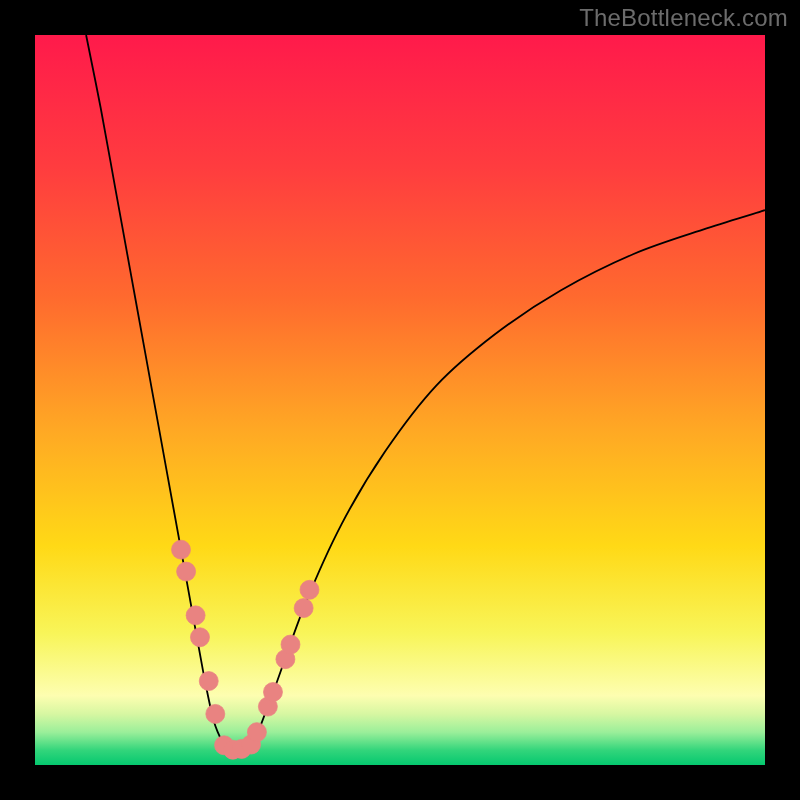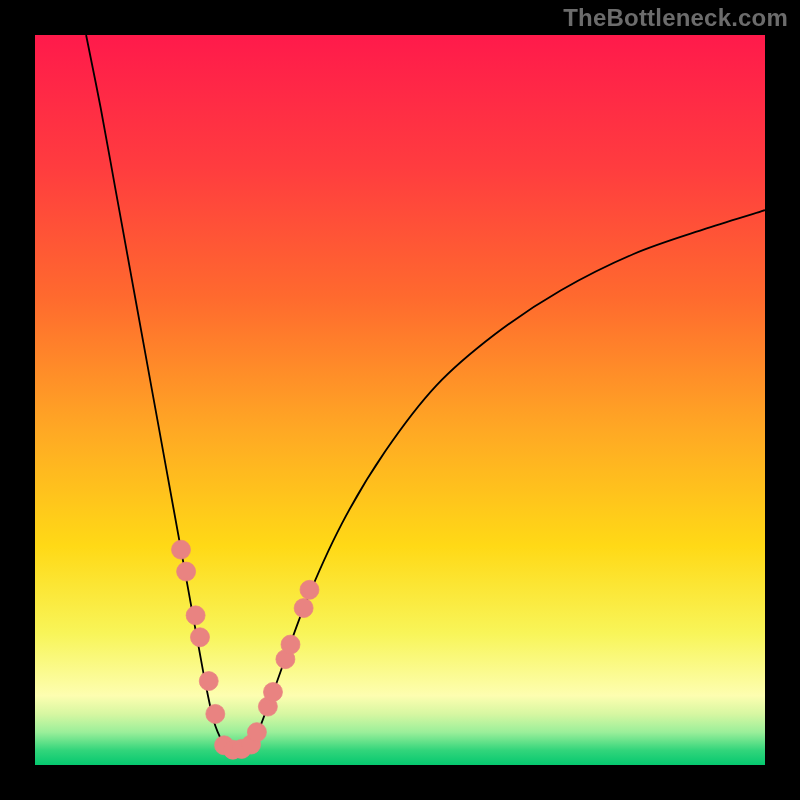--- a/index.html
+++ b/index.html
@@ -25,21 +25,21 @@
     width: 730px;
     height: 730px;
     
   }
   .watermark {
     position: absolute;
     top: 4px;
     right: 12px;
     font-family: Arial, Helvetica, sans-serif;
     font-size: 24px;
-    font-weight: 700;
+    font-weight: 400;
     color: #6c6c6c;
     letter-spacing: 0.2px;
   }
   svg.overlay {
     position: absolute;
     left: 35px;
     top: 35px;
     width: 730px;
     height: 730px;
     overflow: visible;

